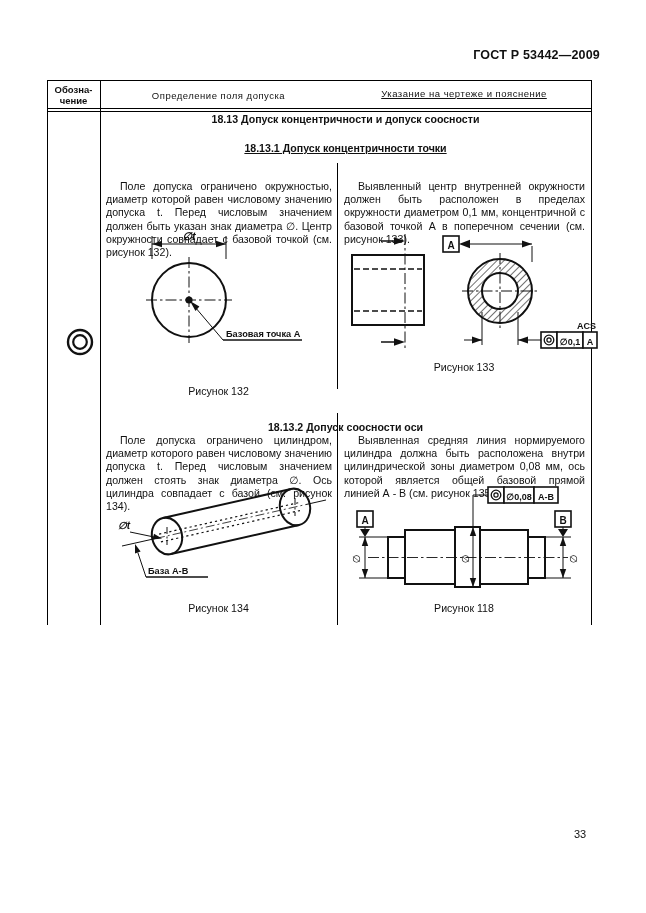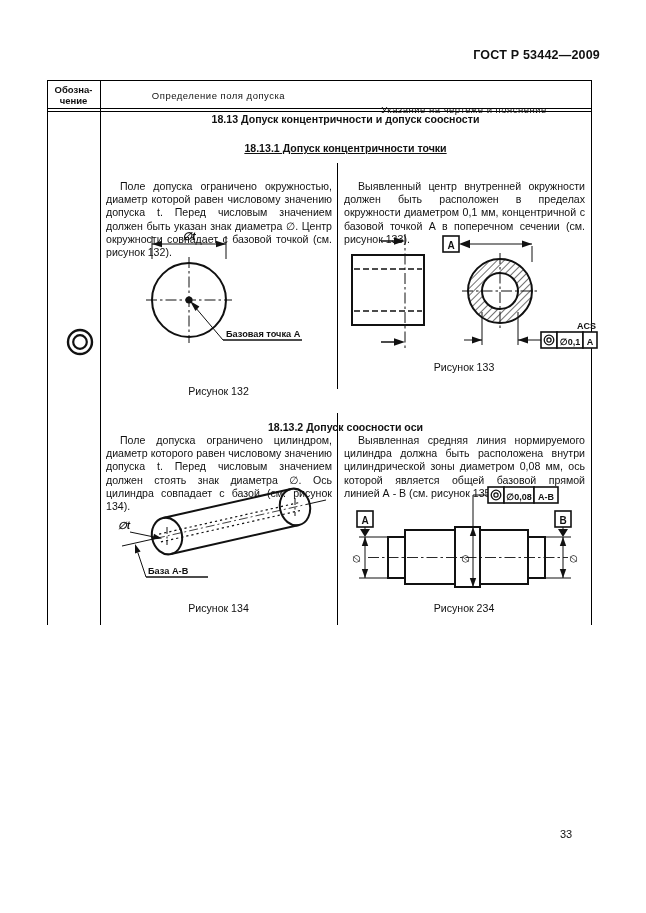--- a/index.html
+++ b/index.html
@@ -10,31 +10,31 @@
   }
   .vline { position:absolute; width:1px; background:#000; }
   .hline { position:absolute; height:1px; background:#000; }
   .doc-code {
     position:absolute; top:48px; left:341px; width:259px;
     text-align:right; font-weight:bold; font-size:12.5px; letter-spacing:.2px;
   }
   .th { position:absolute; text-align:center; font-size:9.5px; color:#111; }
   .th1 { left:47px; top:84px; width:53px; line-height:11px;font-weight:bold; }
   .th2 { left:100px; top:90px; width:237px; letter-spacing:.5px; }
-  .th3 { left:337px; top:104px; width:254px; letter-spacing:.5px; }
+  .th3 { left:337px; top:88px; width:254px; letter-spacing:.5px;text-decoration:underline; }
   .sec-title {
     position:absolute; left:100px; width:491px; text-align:center;
     font-weight:bold; font-size:10.6px;
   }
   .para {
     position:absolute; font-size:10.6px; line-height:13.2px;
     text-align:justify; text-indent:14px;margin-top:16px;
   }
   .cap { position:absolute; text-align:center; font-size:10.6px; }
-  .pageno { position:absolute; top:828px; left:560px; width:40px; font-size:11px; }
+  .pageno { position:absolute; top:828px; left:560px; width:40px; text-align:center; font-size:11px; }
   svg { position:absolute; overflow:visible; }
   svg text { font-family:"Liberation Sans", sans-serif; fill:#111; }
   .lbl-b { font-weight:bold; }
 </style>
 </head>
 <body>
 
 <div class="doc-code">ГОСТ Р 53442—2009</div>
 
 <div class="hline" style="left:47px;top:80px;width:545px;"></div>
@@ -204,15 +204,15 @@
     <circle cx="153" cy="12" r="2.1" stroke-width="1.2"></circle>
   </g>
   <text x="22" y="40.5" text-anchor="middle" font-size="10" class="lbl-b">А</text>
   <text x="220" y="40.5" text-anchor="middle" font-size="10" class="lbl-b">В</text>
   <text x="176" y="16.5" text-anchor="middle" font-size="9" class="lbl-b">∅0,08</text>
   <text x="203" y="16.5" text-anchor="middle" font-size="9" class="lbl-b">А-В</text>
   <text x="14" y="79" transform="rotate(-90 14 76)" text-anchor="middle" font-size="10">∅</text>
   <text x="123" y="79" transform="rotate(-90 123 76)" text-anchor="middle" font-size="10">∅</text>
   <text x="231" y="79" transform="rotate(-90 231 76)" text-anchor="middle" font-size="10">∅</text>
 </svg>
-<div class="cap" style="left:337px;top:602px;width:254px;">Рисунок 234</div>
+<div class="cap" style="left:337px;top:602px;width:254px;">Рисунок 118</div>
 
 <div class="pageno">33</div>
 
 </body></html>

